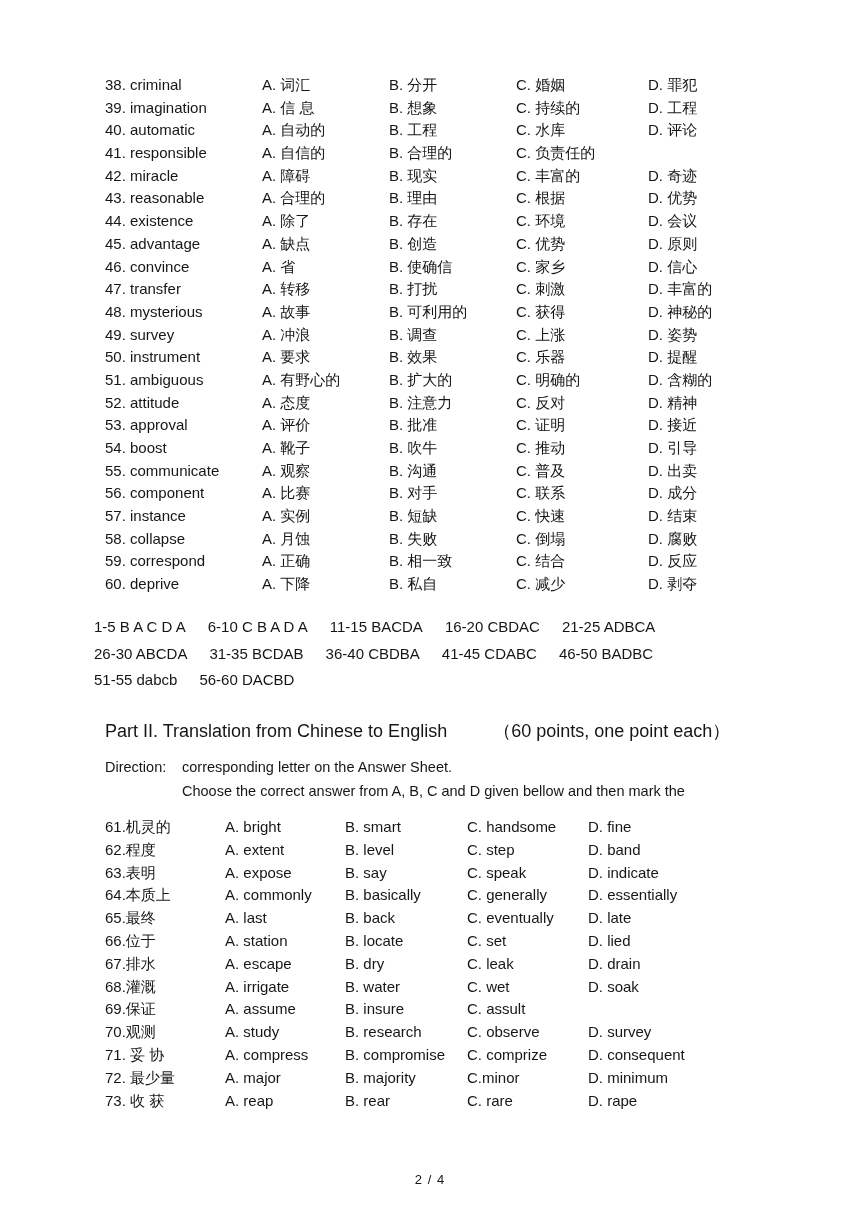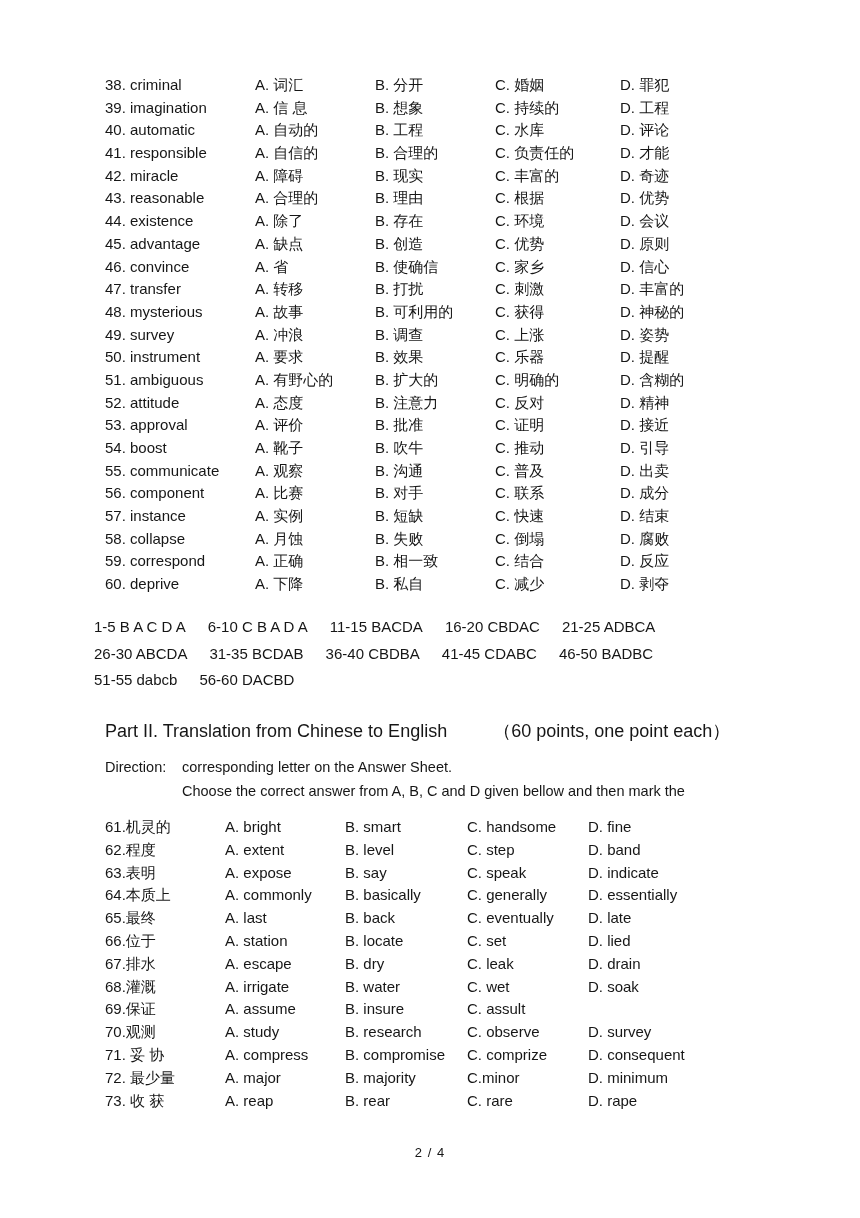--- a/index.html
+++ b/index.html
@@ -24,20 +24,21 @@
     top: 74px;
     width: 700px;
   }
   .p1-row {
     display: grid;
     grid-template-columns: 150px 120px 120px 125px 1fr;
     height: 22.7px;
     line-height: 22.7px;
     font-size: 15px;
     white-space: nowrap;
+    gap: 7px;
   }
 
   
   .answer-key {
     position: absolute;
     left: 94px;
     top: 614px;
     width: 700px;
     font-size: 15px;
   }
@@ -88,21 +89,21 @@
     height: 22.8px;
     line-height: 22.8px;
     font-size: 15px;
     white-space: nowrap;
   }
 
   
   .footer {
     position: absolute;
     left: 0;
-    top: 1145px;
+    top: 1172px;
     width: 100%;
     text-align: center;
     font-size: 13px;
     letter-spacing: 1px;
   }
 </style>
 </head>
 <body>
 
 <div class="page">
@@ -135,21 +136,20 @@
         <span>C. 水库</span>
         <span>D. 评论</span>
       </div>
 
       <div class="p1-row">
         <span>41. responsible</span>
 
       <span>A. 自信的</span>
         <span>B. 合理的</span>
         <span>C. 负责任的</span>
-        <span>D. 才能</span>
       </div>
 
       <div class="p1-row">
         <span>42. miracle</span>
 
       <span>A. 障碍</span>
         <span>B. 现实</span>
         <span>C. 丰富的</span>
         <span>D. 奇迹</span>
       </div>

